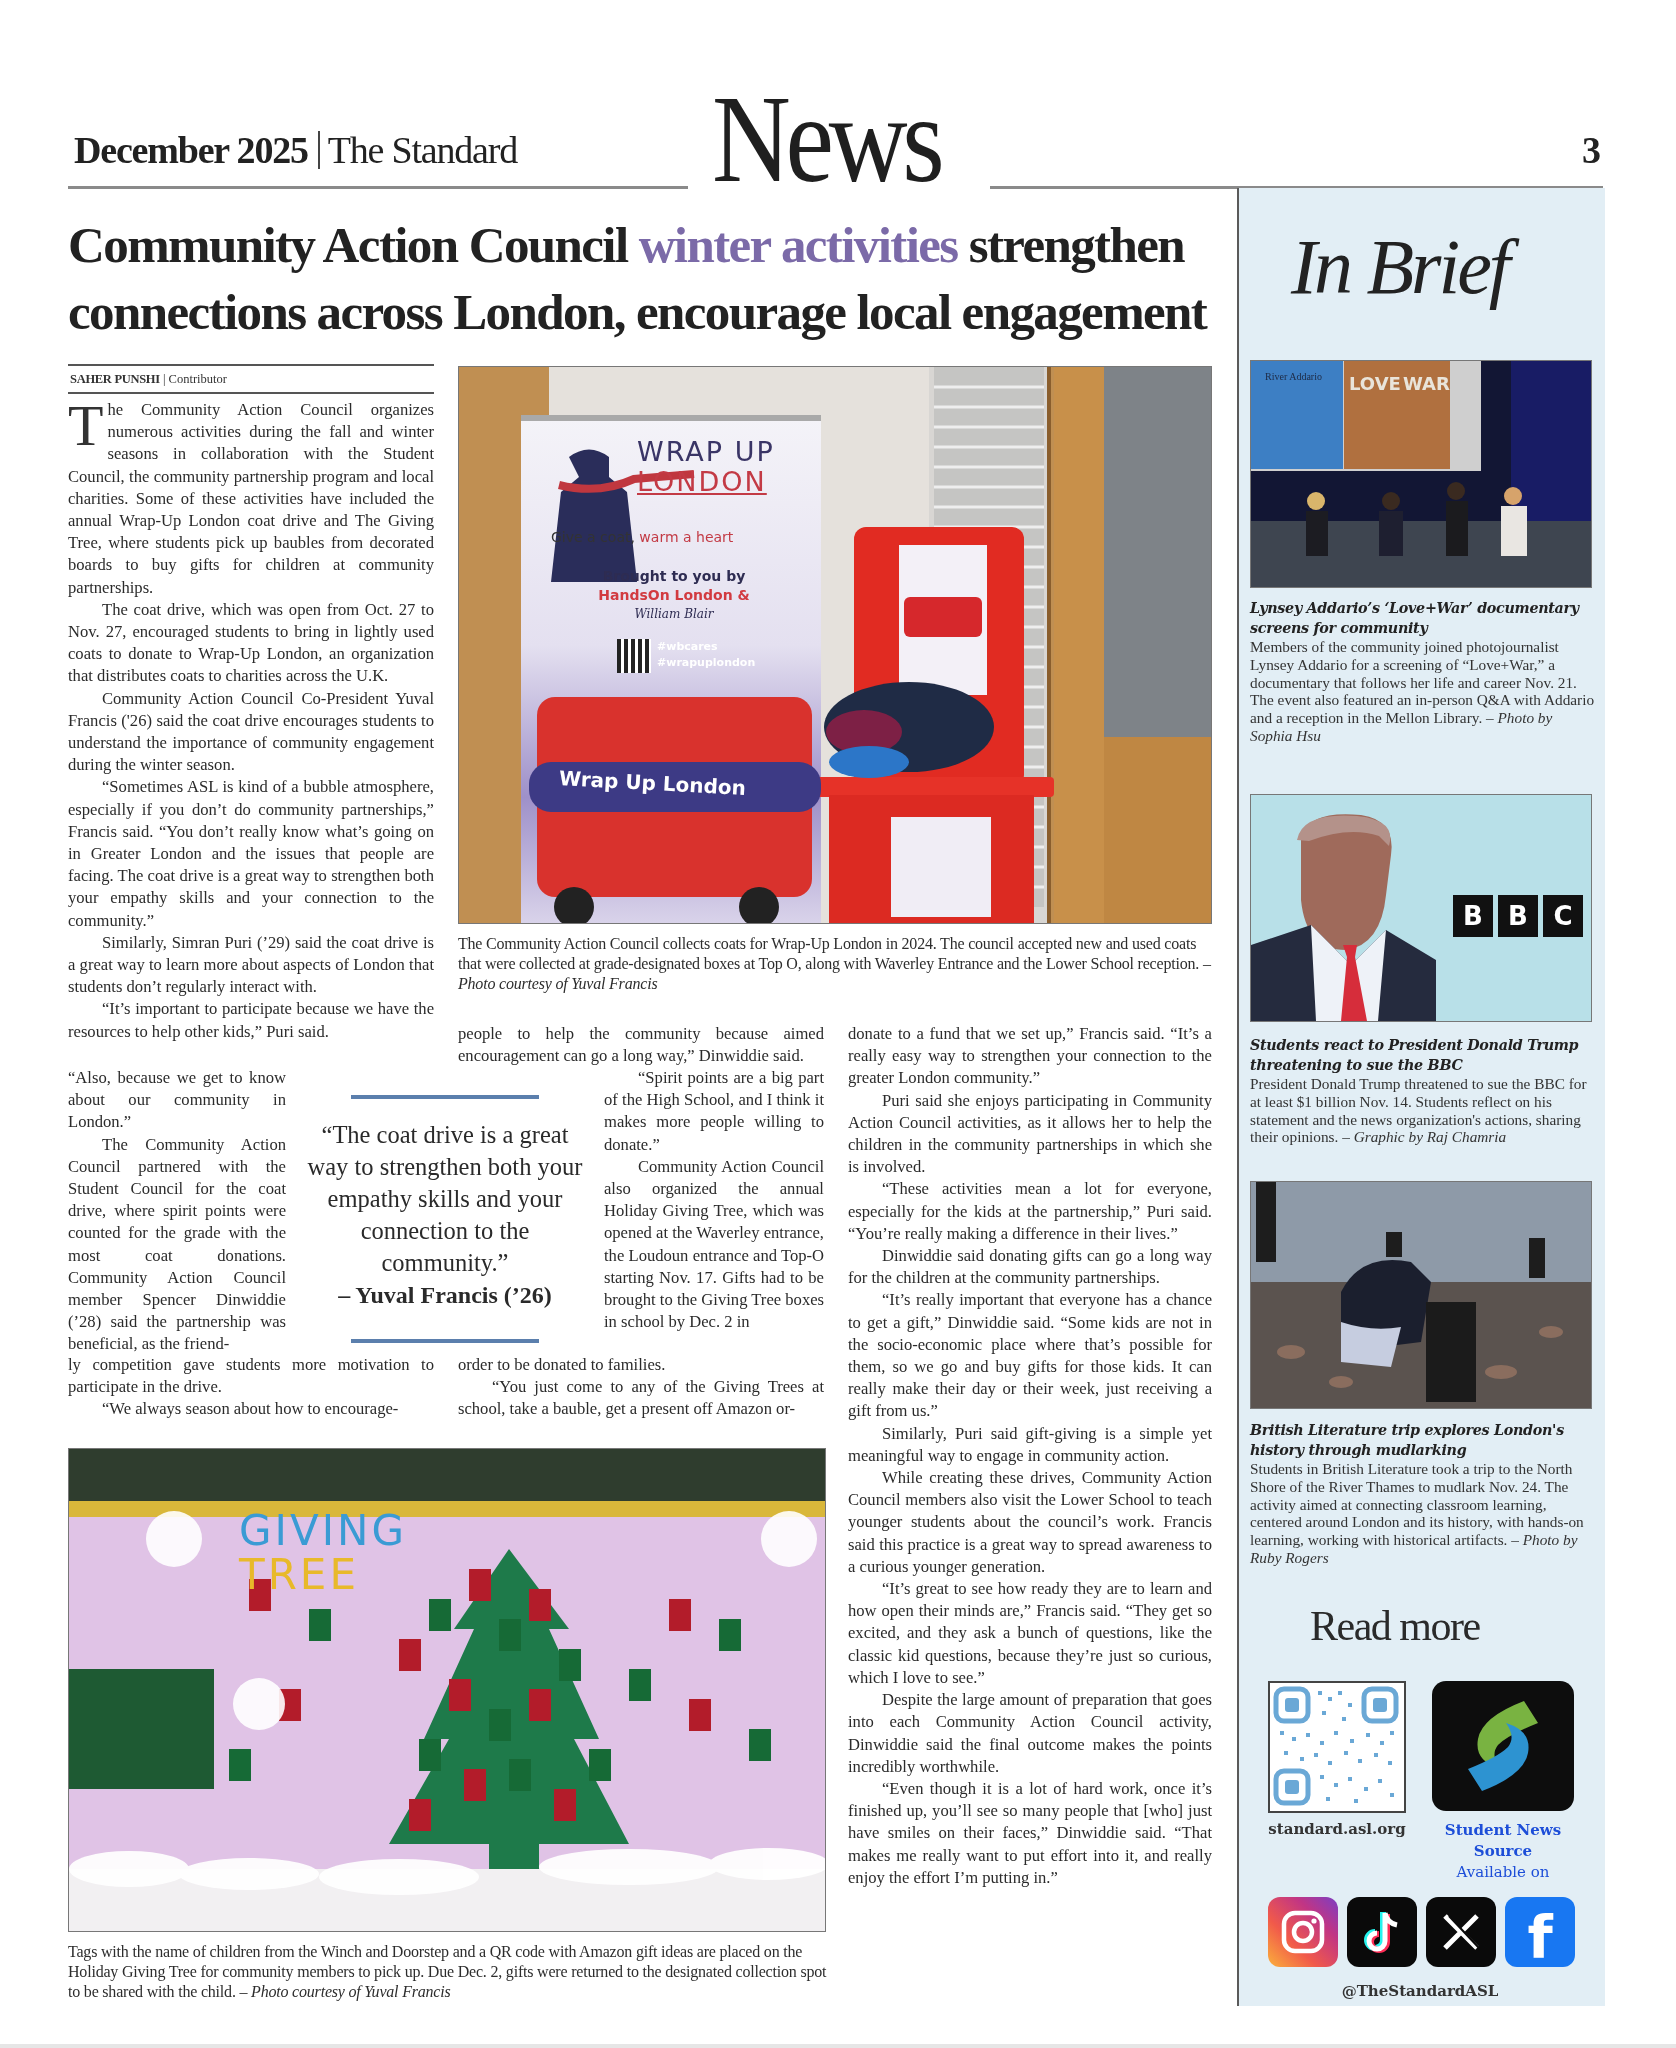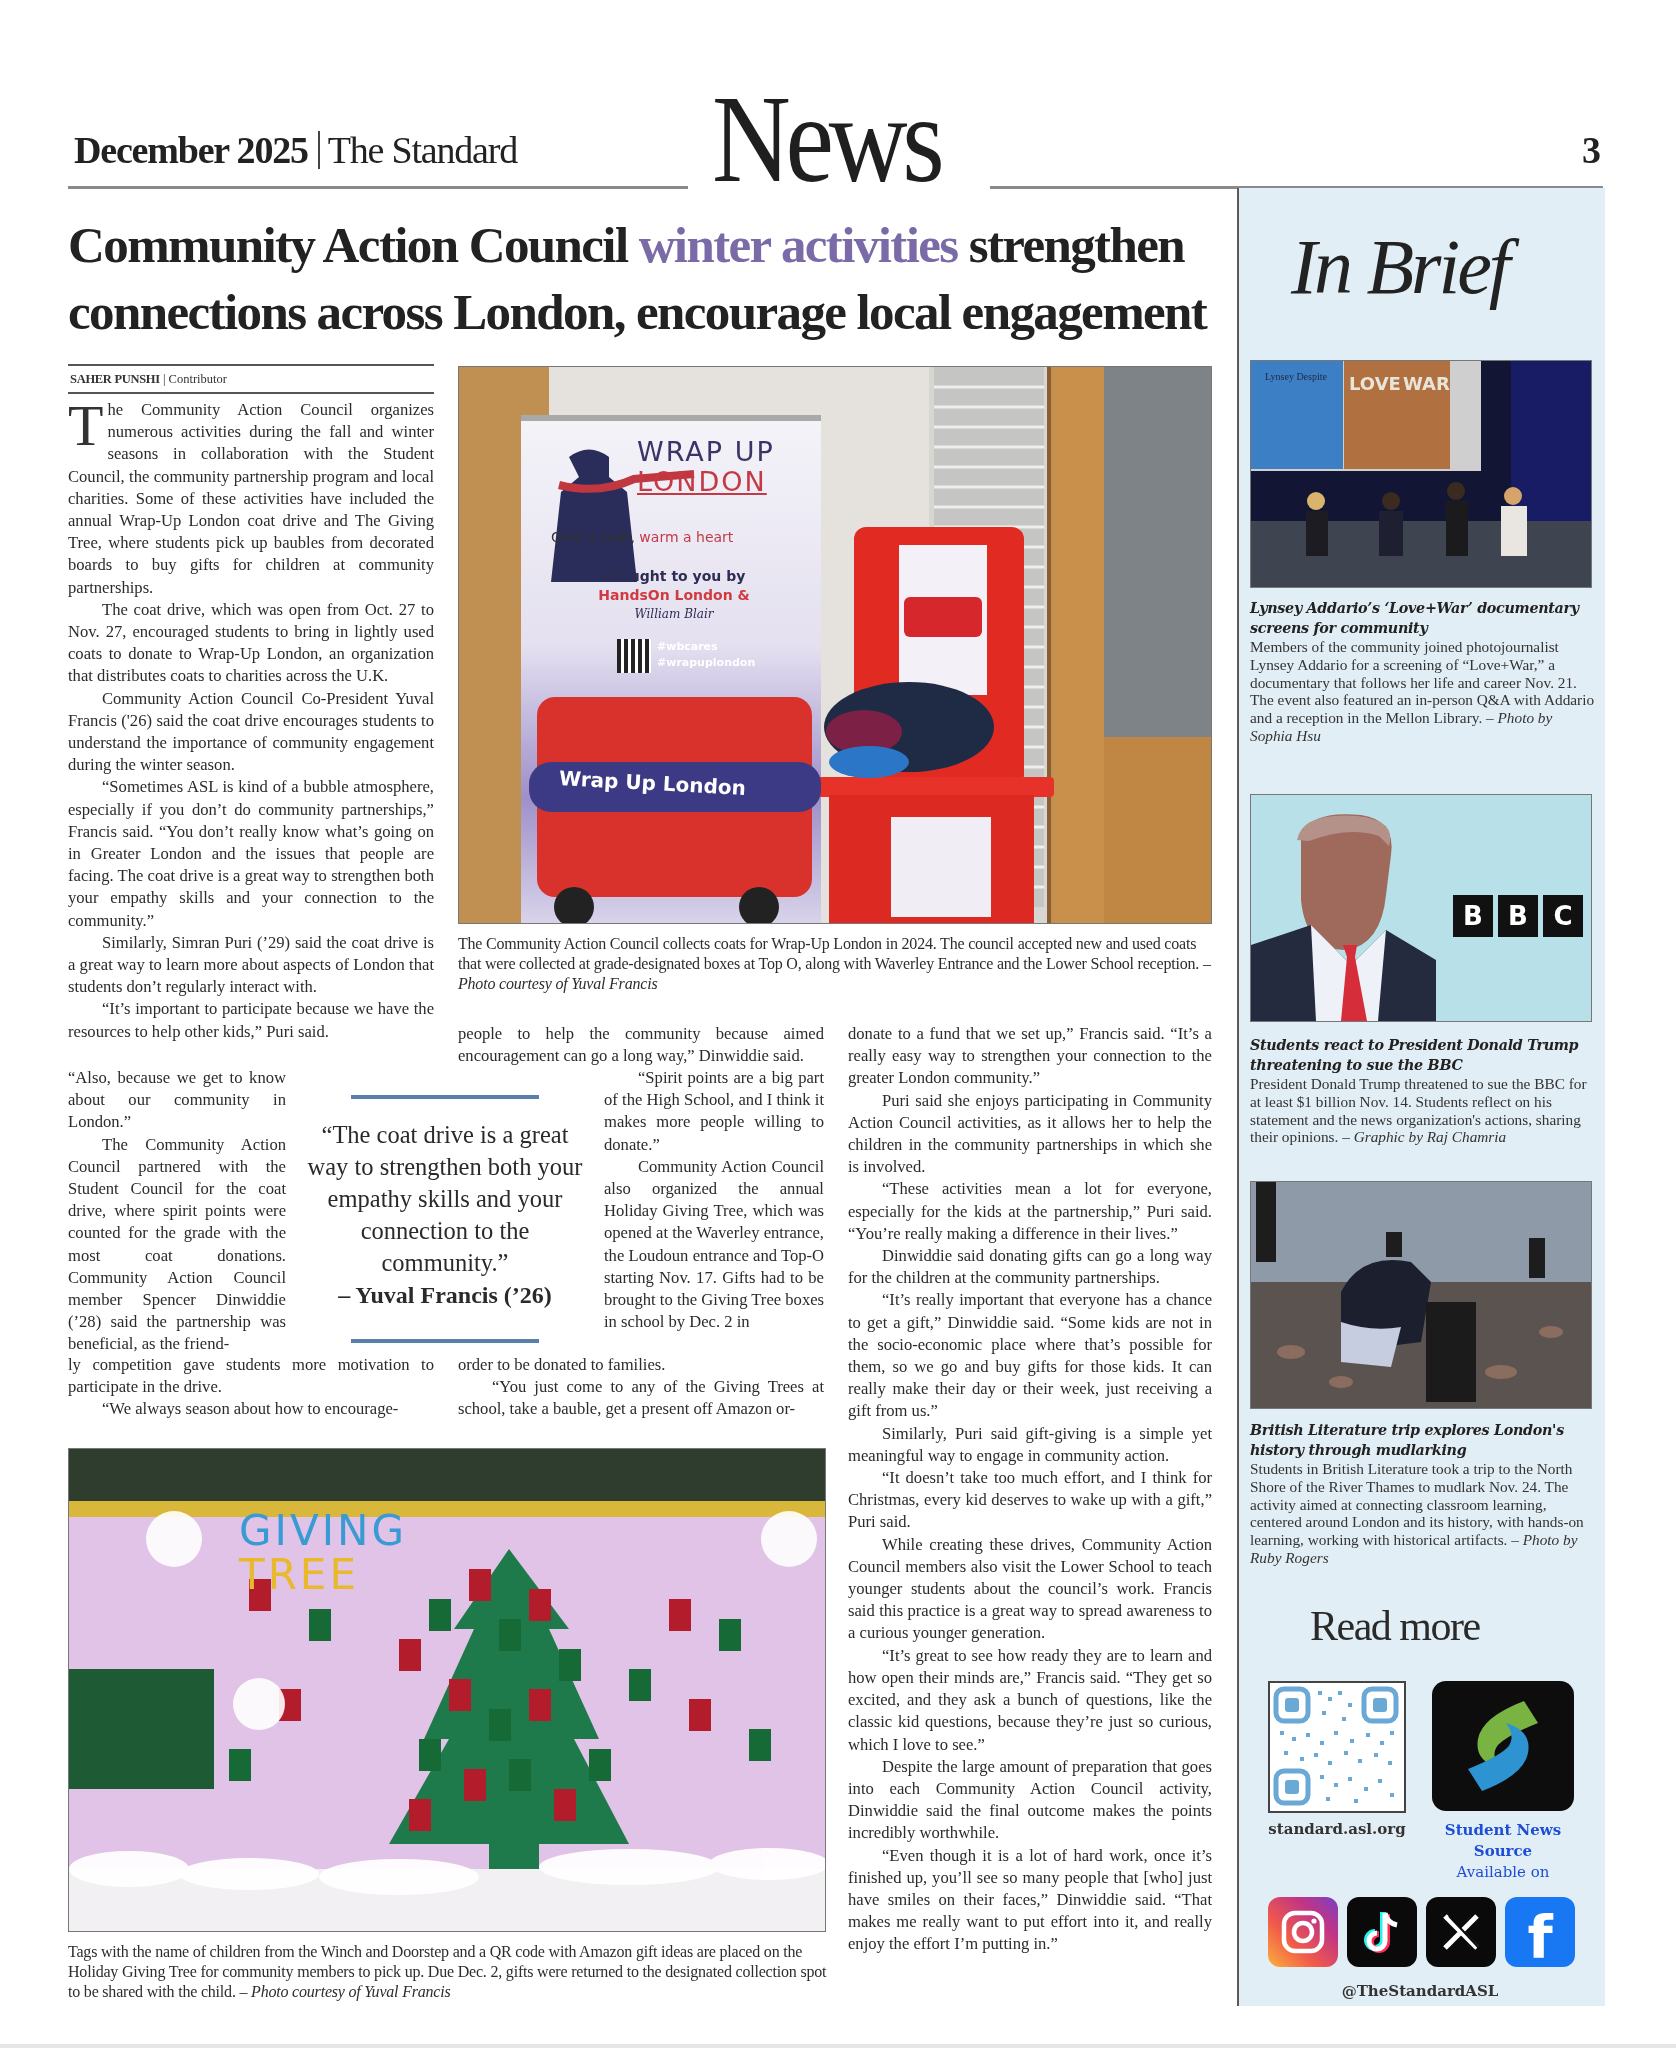--- a/index.html
+++ b/index.html
@@ -192,21 +192,20 @@
   <p>“You just come to any of the Giving Trees at school, take a bauble, get a present off Amazon or-</p>
 </div>
 
 <div class="abs body" style="left:848px;top:1023px;width:364px;">
   <p class="noind">donate to a fund that we set up,” Francis said. “It’s a really easy way to strengthen your connection to the greater London community.”</p>
   <p>Puri said she enjoys participating in Community Action Council activities, as it allows her to help the children in the community partnerships in which she is involved.</p>
   <p>“These activities mean a lot for everyone, especially for the kids at the partnership,” Puri said. “You’re really making a difference in their lives.”</p>
   <p>Dinwiddie said donating gifts can go a long way for the children at the community partnerships.</p>
   <p>“It’s really important that everyone has a chance to get a gift,” Dinwiddie said. “Some kids are not in the socio-economic place where that’s possible for them, so we go and buy gifts for those kids. It can really make their day or their week, just receiving a gift from us.”</p>
   <p>Similarly, Puri said gift-giving is a simple yet meaningful way to engage in community action.</p>
-  <p>“It doesn’t take too much effort, and I think for Christmas, every kid deserves to wake up with a gift,” Puri said.</p>
   <p>While creating these drives, Community Action Council members also visit the Lower School to teach younger students about the council’s work. Francis said this practice is a great way to spread awareness to a curious younger generation.</p>
   <p>“It’s great to see how ready they are to learn and how open their minds are,” Francis said. “They get so excited, and they ask a bunch of questions, like the classic kid questions, because they’re just so curious, which I love to see.”</p>
   <p>Despite the large amount of preparation that goes into each Community Action Council activity, Dinwiddie said the final outcome makes the points incredibly worthwhile.</p>
   <p>“Even though it is a lot of hard work, once it’s finished up, you’ll see so many people that [who] just have smiles on their faces,” Dinwiddie said. “That makes me really want to put effort into it, and really enjoy the effort I’m putting in.”</p>
 </div>
 
 <div class="abs photo" style="left:68px;top:1448px;width:756px;height:482px;background:#e3c9e8;">
   <svg width="756" height="482" viewBox="0 0 756 482">
     <rect x="0" y="0" width="756" height="482" fill="#e0c3e6"></rect>
     <rect x="0" y="0" width="756" height="60" fill="#2f3d2e"></rect>
@@ -276,21 +275,21 @@
     <rect x="0" y="160" width="340" height="66" fill="#3e4550"></rect>
     <circle cx="65" cy="140" r="9" fill="#d9b56b"></circle>
       <rect x="55" y="150" width="22" height="45" fill="#1c1c22"></rect>
     <circle cx="140" cy="140" r="9" fill="#3a2a20"></circle>
       <rect x="128" y="150" width="24" height="45" fill="#1e1f30"></rect>
     <circle cx="205" cy="130" r="9" fill="#3a2a20"></circle>
       <rect x="195" y="140" width="22" height="55" fill="#1b1b1e"></rect>
     <circle cx="262" cy="135" r="9" fill="#d6a36b"></circle>
       <rect x="250" y="145" width="26" height="50" fill="#e9e6e2"></rect>
   </svg>
-  <div class="abs" style="left:14px;top:10px;font-family:'Liberation Serif',serif;font-size:10px;color:#1d2a45;">Lynsey Despite</div>
+  <div class="abs" style="left:14px;top:10px;font-family:'Liberation Serif',serif;font-size:10px;color:#1d2a45;">River Addario</div>
   <div class="abs" style="left:98px;top:12px;font-family:'DejaVu Sans',sans-serif;font-weight:bold;font-size:18px;color:#e9e4da;">LOVE</div>
   <div class="abs" style="left:152px;top:12px;font-family:'DejaVu Sans',sans-serif;font-weight:bold;font-size:18px;color:#e9e4da;">WAR</div>
 </div>
 <div class="abs" style="left:1250px;top:598px;width:345px;">
   <div class="brief-title">Lynsey Addario’s ‘Love+War’ documentary screens for community</div>
   <div class="brief-body"><span>Members of the community joined photojournalist Lynsey Addario for a screening of “Love+War,” a documentary that follows her life and career Nov. 21. The event also featured an in-person Q&amp;A with Addario and a reception in the Mellon Library. </span><i>– Photo by Sophia Hsu</i></div>
 </div>
 
 <div class="abs photo" style="left:1250px;top:794px;width:340px;height:226px;background:#b8e0e8;">
   <svg width="340" height="226">

